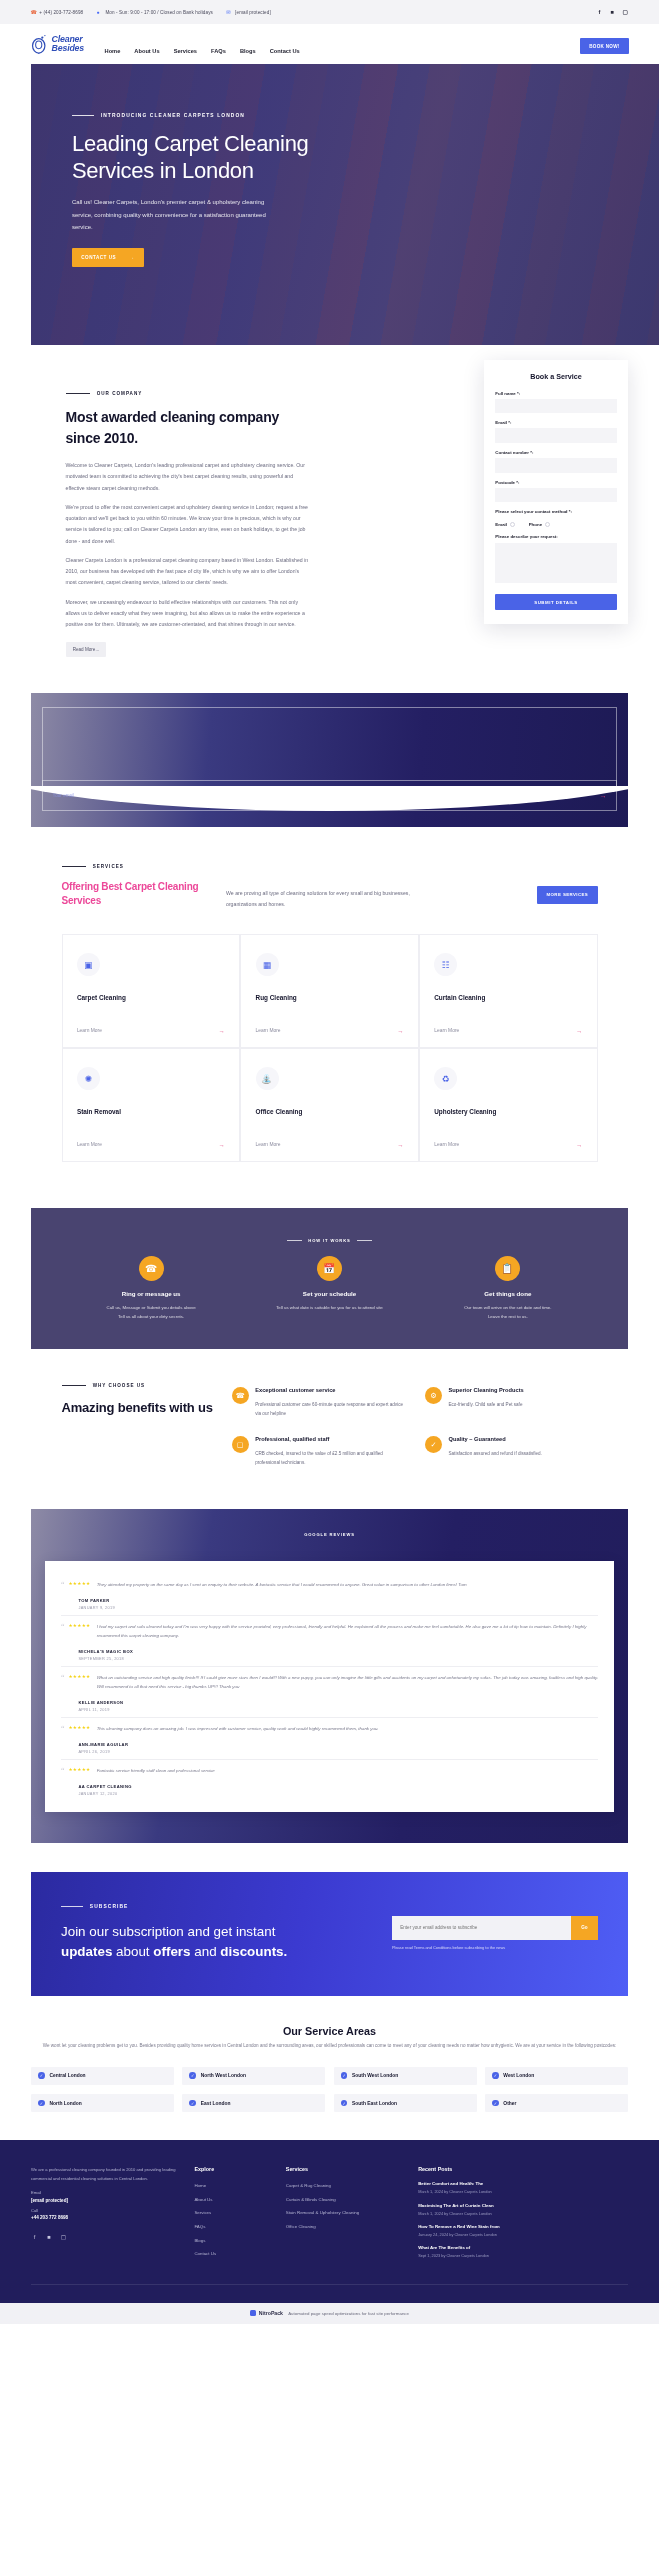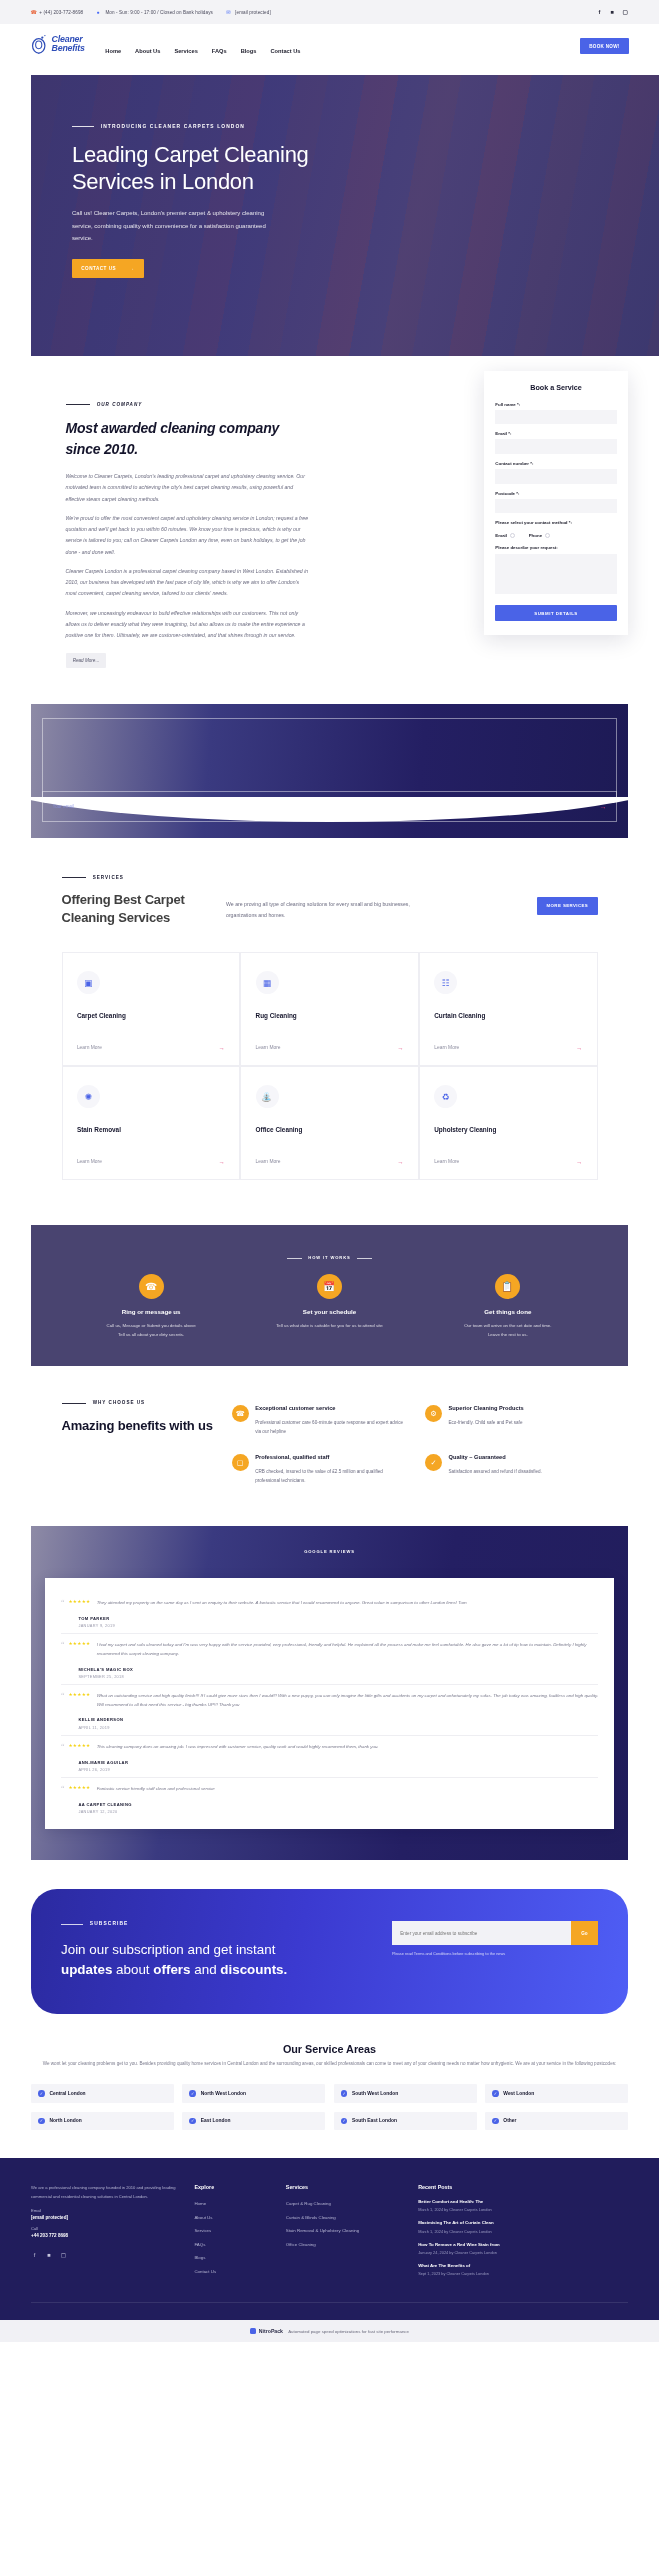--- a/index.html
+++ b/index.html
@@ -3,21 +3,21 @@
 <meta charset="utf-8">
 <style>
   * { box-sizing: border-box; margin: 0; padding: 0; }
   html, body { width: 659px; }
   body {
     font-family: "Liberation Sans", sans-serif;
     background: #ffffff;
     color: #2b2b3d;
     -webkit-font-smoothing: antialiased;
   }
-  .wrap { width: 659px; margin: 11px auto; position: relative; }
+  .wrap { width: 659px; margin: 0 auto; position: relative; }
   .inner { width: 598px; margin: 0 auto; }
 
   
   .topbar {
     height: 24px; background: #f3f3f6; display: flex; align-items: center;
     font-size: 4.6px; color: #4a4a5c; letter-spacing: 0.1px;
   }
   .topbar .inner { display: flex; align-items: center; width: 598px; }
   .tb-item { display: flex; align-items: center; gap: 2.6px; margin-right: 13.4px; white-space: nowrap; }
   .tb-ic { width: 6.2px; height: 6.2px; display: inline-block; color: #4a6cf7; font-size: 5.2px; line-height: 6.2px; }
@@ -96,21 +96,21 @@
   .fld textarea { height: 40px; padding: 3.6px 4.1px; resize: none; }
   .radio-row { display: flex; gap: 13.4px; align-items: center; margin: 2.1px 0 7.2px; }
   .radio-row .opt { display: flex; align-items: center; gap: 2.6px; font-size: 4.4px; font-weight: 700; color: #1d1d2b; }
   .radio-row .dot { width: 5.7px; height: 5.7px; border: 0.5px solid #d2d2dd; border-radius: 50%; background: #fff; }
   .submit-btn {
     width: 100%; background: #4a63e7; color: #fff; border: none; cursor: pointer;
     font-size: 4.4px; font-weight: 700; letter-spacing: 0.5px; padding: 5.7px 0; margin-top: 2.1px; border-radius: 1px;
   }
 
   
-  .about { padding: 46px 0 20.6px; position: relative; font-style: italic; }
+  .about { padding: 46px 0 20.6px; position: relative; }
   .about .inner { width: 598px; }
   .about-col { width: 281px; padding-left: 35px; }
   .eyebrow-dark { display: flex; align-items: center; gap: 7.2px; margin-bottom: 11.3px; }
   .eyebrow-dark .rule { width: 24px; height: 0.5px; background: #2b2b3d; }
   .eyebrow-dark .txt { font-size: 4.6px; font-weight: 700; letter-spacing: 1px; color: #14142b; }
   .about h2 {
     font-size: 14px; line-height: 1.45; font-weight: 800; color: #14142b; letter-spacing: -0.2px; margin-bottom: 12.4px;
   }
   .about p {
     font-size: 5.2px; line-height: 2.15; color: #6c6c80; margin-bottom: 8.2px; max-width: 278px;
@@ -145,21 +145,21 @@
     justify-content: space-between; padding: 0 9.3px; z-index: 5;
   }
   .promo-line .ph { color: rgba(140,150,230,.75); font-size: 4.6px; }
   .promo-line .ar { color: #e0407a; font-size: 7.2px; }
 
   
   .services { padding: 37px 0 20.6px; }
   .services .inner { width: 598px; padding: 0 31px; }
   .svc-head { display: flex; align-items: flex-start; gap: 15.5px; margin-bottom: 24px; }
   .svc-head h2 {
-    font-size: 13px; line-height: 1.42; font-weight: 800; color: #404040; width: 149px; letter-spacing: -0.2px;
+    font-size: 10px; line-height: 1.42; font-weight: 800; color: #ec4899; width: 149px; letter-spacing: -0.2px;
   }
   .svc-head p { font-size: 5.2px; line-height: 2.1; color: #6c6c80; width: 206px; padding-top: 8.2px; }
   .more-services {
     margin-left: auto; margin-top: 6.2px; background: #4a63e7; color: #fff; border: none; cursor: pointer;
     font-size: 4.4px; font-weight: 700; letter-spacing: 0.4px; padding: 6.2px 9.3px; border-radius: 1px; white-space: nowrap;
   }
   .svc-grid { display: grid; grid-template-columns: repeat(3, 1fr); gap: 0; }
   .svc-card {
     border: 0.5px solid #eeeef3; padding: 18.5px 14.4px 13.4px; min-height: 114px; background: #fff;
     display: flex; flex-direction: column;
@@ -223,21 +223,21 @@
   .rev-quote { color: #c8c8d4; font-size: 7.7px; line-height: 1; font-family: "Liberation Serif", serif; }
   .rev-stars { color: #f5d317; font-size: 4.6px; letter-spacing: 0.3px; white-space: nowrap; margin-right: 2.1px; }
   .rev-text { font-size: 4.4px; line-height: 1.95; color: #77778a; font-style: italic; }
   .rev-meta { margin-top: 8.2px; padding-left: 17.5px; }
   .rev-meta .nm { font-size: 4.1px; font-weight: 700; color: #14142b; letter-spacing: 0.4px; }
   .rev-meta .dt { font-size: 3.9px; color: #9a9aac; letter-spacing: 0.3px; margin-top: 2.1px; }
 
   
   .subscribe {
     margin: 29px 31px 0; background: linear-gradient(100deg, #2b2aa0 0%, #3b3ad0 45%, #4f5ef5 100%);
-    padding: 32px 30px 34px; display: flex; align-items: flex-start; position: relative; overflow: hidden; border-radius: 26px;
+    padding: 32px 30px 34px; display: flex; align-items: center; position: relative; overflow: hidden;
   }
   .sub-left { width: 237px; }
   .sub-left .eyebrow .rule { background: rgba(255,255,255,.8); }
   .sub-left h2 { color: #fff; font-size: 13.4px; line-height: 1.5; font-weight: 400; }
   .sub-left h2 b { font-weight: 800; }
   .sub-right { margin-left: auto; width: 206px; }
   .sub-form { display: flex; background: #f2f2f6; height: 24px; align-items: stretch; }
   .sub-form input {
     flex: 1; border: none; background: transparent; padding: 0 8.2px; font-size: 4.6px; color: #555;
     font-family: "Liberation Sans", sans-serif;
@@ -324,21 +324,21 @@
         <svg width="17.5" height="20.6" viewBox="0 0 34 40">
           <ellipse cx="15" cy="23" rx="12" ry="14" fill="none" stroke="#2f4eb8" stroke-width="2.4"></ellipse>
           <ellipse cx="15" cy="21" rx="6" ry="7.5" fill="none" stroke="#2f4eb8" stroke-width="2"></ellipse>
           <path d="M15 37 L18 40 L13 40 Z" fill="#2f4eb8"></path>
           <circle cx="22" cy="7" r="2.2" fill="#2f4eb8"></circle>
           <circle cx="27" cy="3" r="1.3" fill="#2f4eb8"></circle>
         </svg>
       </span>
       <span class="logo-text">
         <div>Cleaner</div>
-        <div>Benefits</div>
+        <div>Besides</div>
       </span>
     </div>
     <nav class="nav-links">
       <a href="#">Home</a>
       <a href="#">About Us</a>
       <a href="#">Services</a>
       <a href="#">FAQs</a>
       <a href="#">Blogs</a>
       <a href="#">Contact Us</a>
     </nav>

